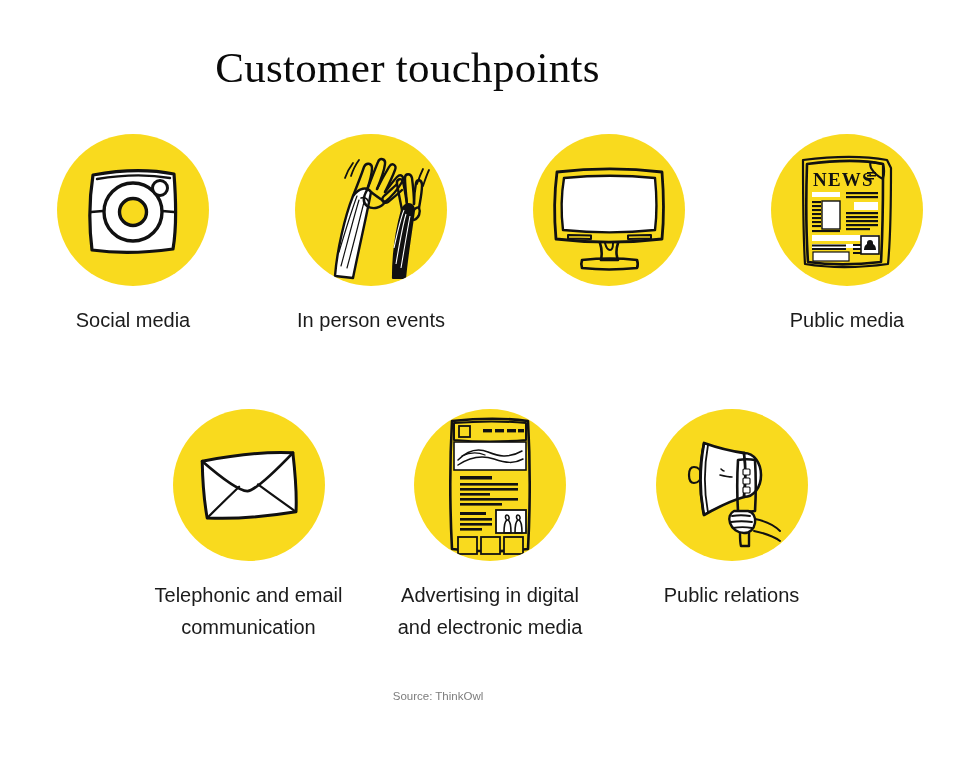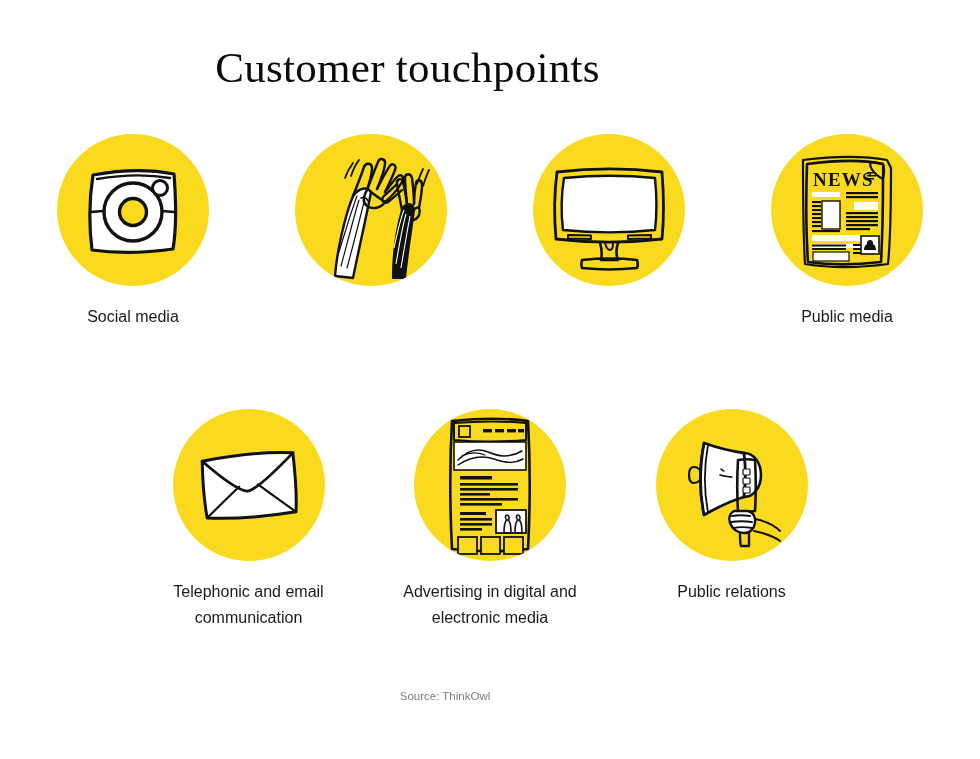--- a/index.html
+++ b/index.html
@@ -65,36 +65,35 @@
     justify-content: center;
     overflow: hidden;
   }
   .bubble svg {
     display: block;
   }
   .label {
     margin-top: 18px;
     text-align: center;
     font-family: "Liberation Sans", sans-serif;
-    font-size: 16px;
+    font-size: 20px;
     color: #1b1b1b;
     line-height: 1.62;
     font-weight: 400;
     max-width: 215px;
   }
   .source {
     position: absolute;
     top: 690px;
     left: 0;
     width: 876px;
     text-align: center;
     font-size: 11.5px;
     color: #7d7d7d;
     font-family: "Liberation Sans", sans-serif;
-    padding-left: 7px;
   }
   .ink { fill: none; stroke: #111111; stroke-linecap: round; stroke-linejoin: round; }
   .ink-fill { fill: #111111; stroke: none; }
   .paper { fill: #ffffff; stroke: #111111; stroke-linecap: round; stroke-linejoin: round; }
 </style>
 </head>
 <body>
 
 <div class="infographic">
 
@@ -144,20 +143,21 @@
           <path class="ink" stroke-width="2.4" d="M106 64 C105 54, 104 44, 104 38 C104 33, 110 33, 111 38 C112 46, 113 56, 113 64"></path>
           <path class="ink" stroke-width="2.4" d="M113 64 C113 56, 114 48, 115 43 C116 38, 121 40, 121 45 C121 53, 119 62, 118 68"></path>
           <path class="ink" stroke-width="2.4" d="M96 44 C92 48, 86 53, 83 56 C79 60, 83 65, 87 62 C92 58, 98 53, 101 50"></path>
           <path class="ink" stroke-width="2.4" d="M113 70 C114 68, 117 67, 118 68 C120 72, 118 78, 113 80"></path>
           <path class="ink" stroke-width="1.6" d="M105 72 C108 71, 111 72, 112 75"></path>
 
           <path class="ink" stroke-width="1.8" d="M122 46 C124 40, 126 34, 128 30"></path>
           <path class="ink" stroke-width="1.8" d="M116 44 C118 38, 120 33, 122 29"></path>
         </svg>
       </div>
+      <div class="label">In person events</div>
     </div>
 
     <div class="cell">
       <div class="bubble">
         <svg width="126" height="126" viewBox="0 0 126 126">
 
           <path class="ink" stroke-width="2.8" d="M11 25 C45 21, 83 21, 116 25 C118 50, 118 72, 116 92 C82 96, 44 96, 10 92 C8 70, 8 48, 11 25 Z" fill="#F9DA1E"></path>
 
           <path d="M18 31 C48 28, 80 28, 109 31 C111 51, 111 67, 109 83 C80 86, 47 86, 17 83 C15 66, 15 49, 18 31 Z" fill="#ffffff" stroke="#111111" stroke-width="2.4" stroke-linejoin="round"></path>
 

